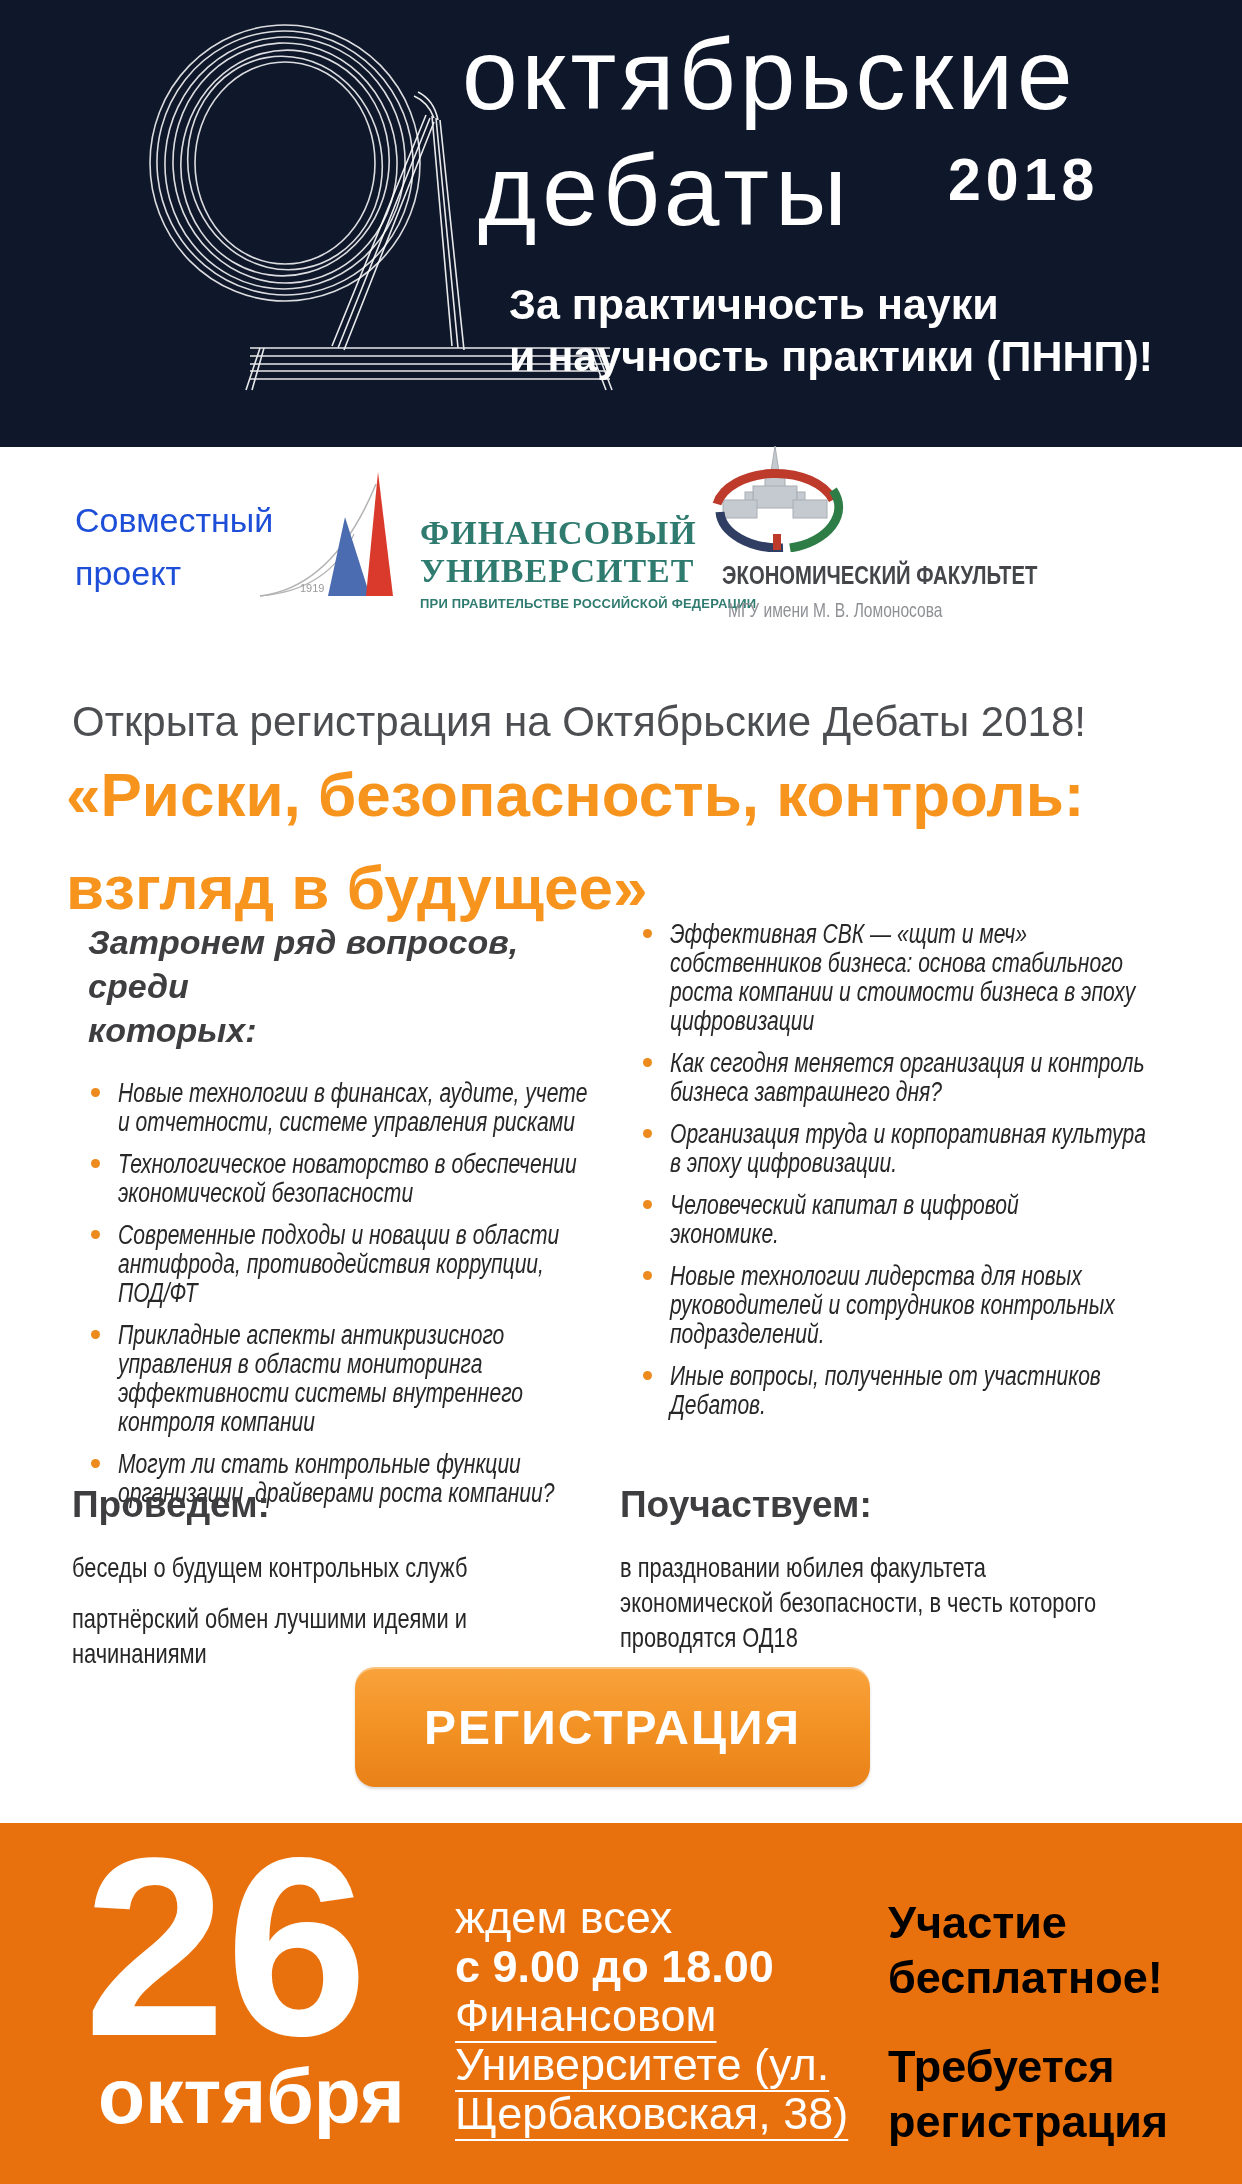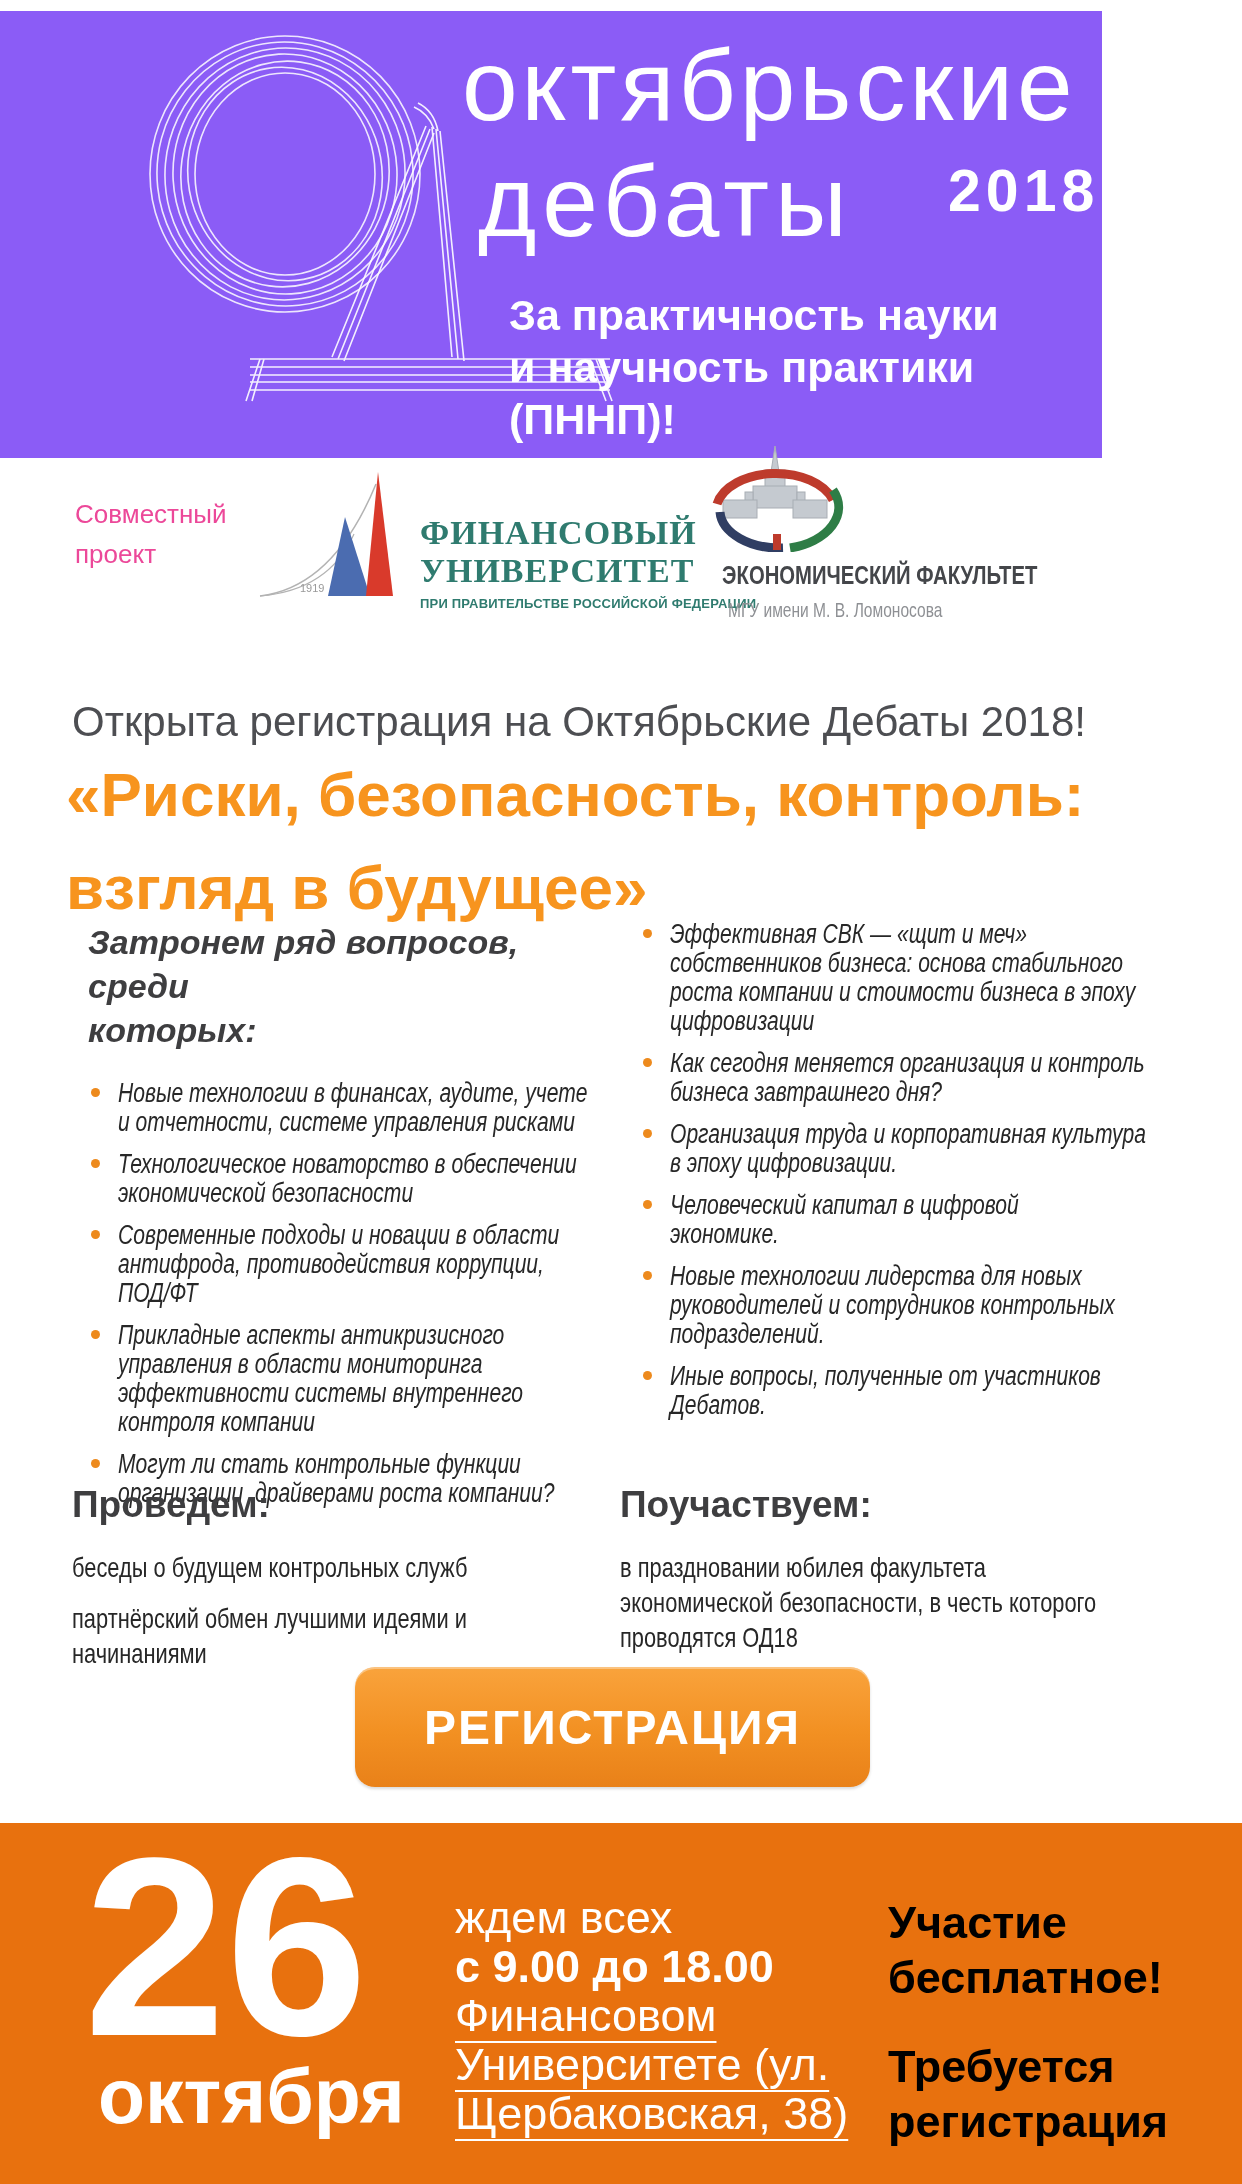--- a/index.html
+++ b/index.html
@@ -1,30 +1,30 @@
 <!DOCTYPE html>
 <html><head>
 <meta charset="utf-8">
 <style>
   html,body{margin:0;padding:0;}
   body{width:1242px;height:2184px;position:relative;overflow:hidden;background:#ffffff;
        font-family:"Liberation Sans",sans-serif;}
   .abs{position:absolute;}
 
   
-  .header{left:0;top:11px;width:1102px;height:447px;background:#8b5cf6;}
+  .header{left:0;top:0;width:1242px;height:447px;background:#0f172a;}
   .od-logo{left:128px;top:18px;width:500px;height:412px;}
   .title-line{color:#fff;line-height:1;white-space:nowrap;}
   .t1{left:462px;top:24px;font-size:100px;letter-spacing:4px;font-weight:400;}
   .t2{left:478px;top:140px;font-size:100px;letter-spacing:6px;font-weight:400;}
   .year{left:948px;top:151px;font-size:59px;font-weight:700;letter-spacing:5px;color:#fff;line-height:1;}
   .tagline{left:509px;top:278px;font-size:43px;font-weight:700;color:#fff;line-height:1.21;white-space:pre-line;}
 
   
-  .partners-label{left:75px;top:494px;font-size:26px;color:#ec4899;line-height:1.55;white-space:pre-line;}
+  .partners-label{left:75px;top:494px;font-size:34px;color:#1d4ed8;line-height:1.55;white-space:pre-line;}
   .fin-emblem{left:250px;top:462px;width:180px;height:150px;}
   .fin-text{left:420px;top:514px;width:300px;}
   .fin-name{font-family:Liberation Serif, serif;font-size:34px;font-weight:700;color:#2F7B6F;
             line-height:38px;letter-spacing:1px;white-space:pre-line;}
   .fin-sub{margin-top:6px;font-size:13px;font-weight:700;color:#2F7B6F;letter-spacing:0.2px;white-space:nowrap;}
   .msu-block{left:690px;top:444px;width:292px;text-align:left;}
   .msu-name{font-size:26px;font-weight:700;color:#44464A;white-space:nowrap;
             transform:scaleX(0.78);transform-origin:50% 0;margin-top:4px;}
   .msu-sub{font-size:21px;color:#8E9094;white-space:nowrap;transform:scaleX(0.74);
            transform-origin:50% 0;margin-top:7px;}

